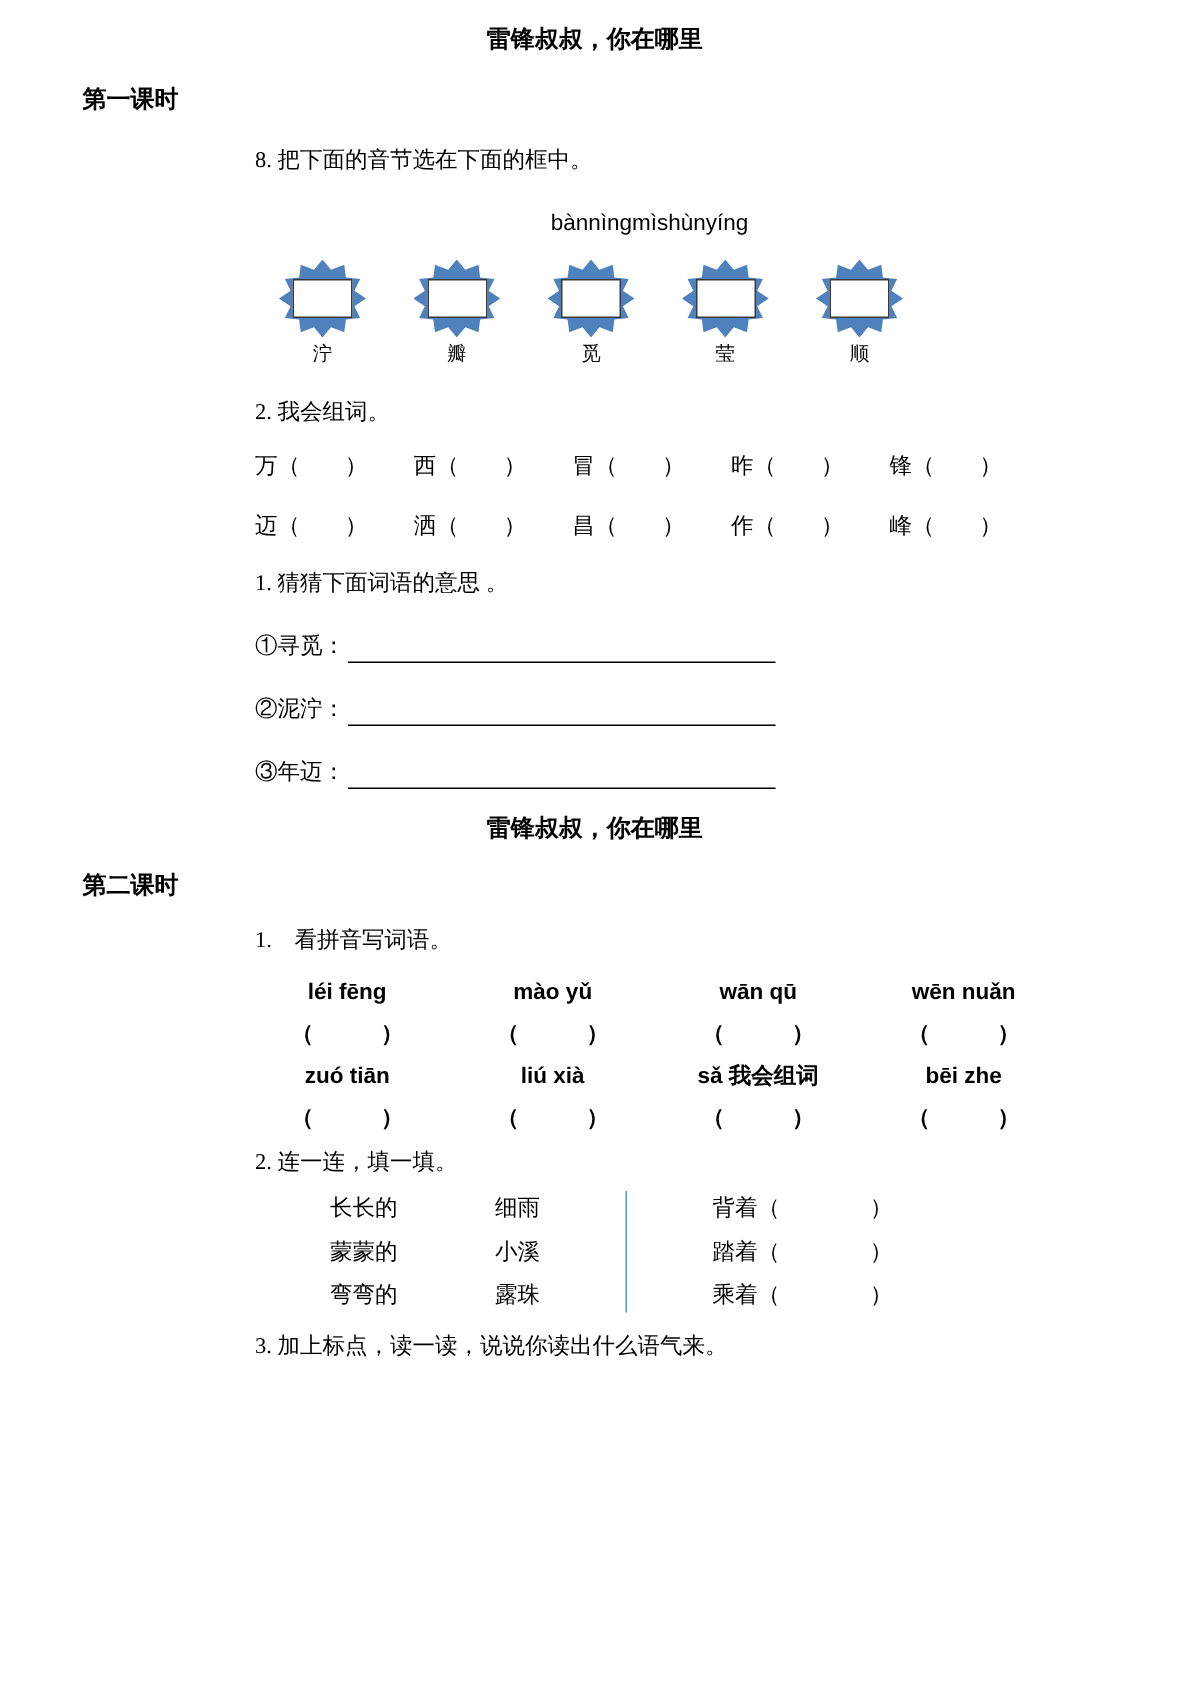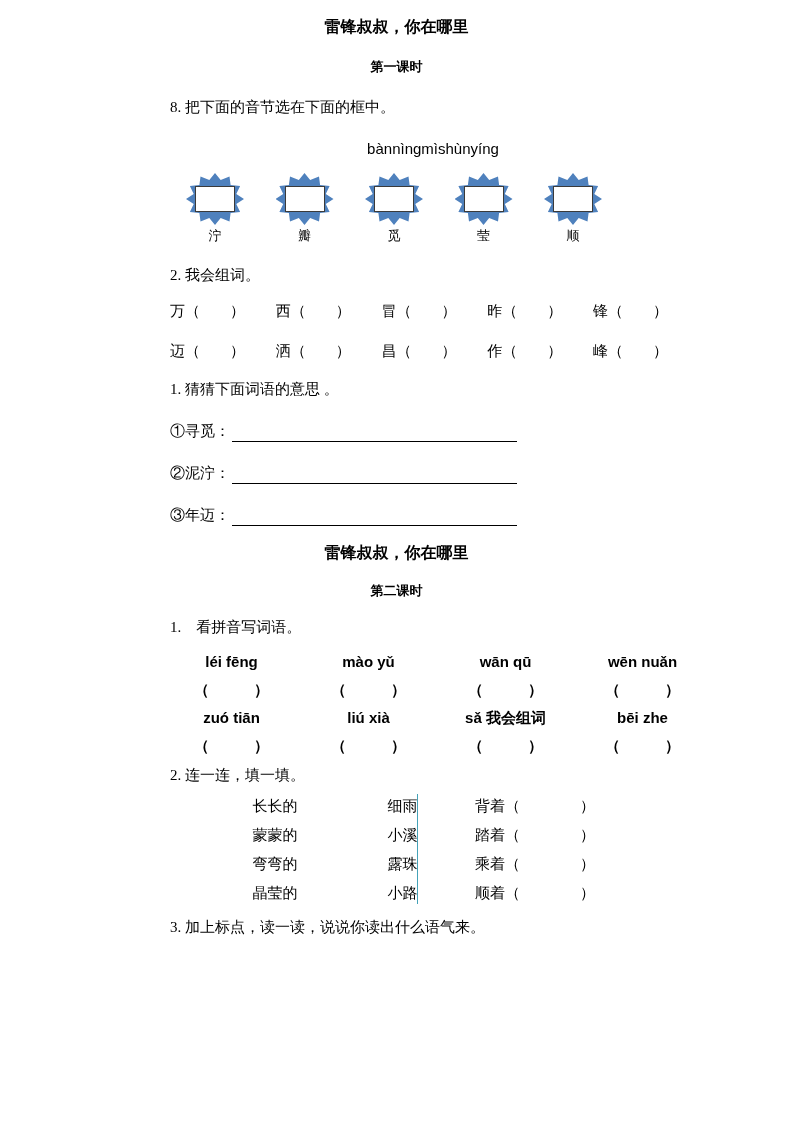--- a/index.html
+++ b/index.html
@@ -3,21 +3,21 @@
 <meta charset="utf-8">
 <style>
   * { margin:0; padding:0; box-sizing:border-box; }
   html,body { background:#ffffff; }
   .page {
     width:683px; height:1122px; margin:16px auto; background:#fff;
     font-family:"Liberation Serif","DejaVu Serif",serif;
     color:#000; font-size:15px; position:relative; overflow:hidden;
   }
   .h-title { text-align:center; font-weight:bold; font-size:16px; line-height:22px; }
-  .h-sub   { text-align:center; font-weight:bold; font-size:13px; line-height:22px; margin-top:18px; }
+  .h-sub   { text-align:left; font-weight:bold; font-size:16px; line-height:22px; margin-top:18px; }
   .t2 { margin-top:16px; }
   .sub2 { margin-top:16px; }
 
   .q-label { margin-left:115px; font-size:15px; line-height:22px; }
   .q1   { margin-top:18px; }
   .q2g  { margin-top:20px; }
   .q3   { margin-top:16px; }
   .s2q1 { margin-top:14px; }
   .s2q2 { margin-top:8px; }
   .s2q3 { margin-top:8px; }
@@ -63,21 +63,21 @@
   }
   .py-cell { flex:1 1 0; text-align:center;font-weight:bold; }
   .py-grid.paren { margin-top:8px; font-family:"Liberation Serif","DejaVu Serif",serif; }
   .py-grid.row2 { margin-top:8px; }
 
   .match-block { position:relative; margin:6px 0 0 165px; width:430px; }
   .v-divider {
     position:absolute; left:197px; top:2px; bottom:4px; width:1px;
     background:var(--divider, #44a2b8);
   }
-  .match-row { display:flex; align-items:center; height:29px; line-height:29px;text-align:center; }
+  .match-row { display:flex; align-items:center; height:29px; line-height:29px; }
   .m-left  { width:110px; }
   .m-mid   { width:145px; }
   .m-right { flex:none; }
 
   .footer {
     margin-top:48px; text-align:center;
     font-family:"Liberation Sans","DejaVu Sans",sans-serif;
     font-size:17px; color:var(--footer-grey, #8c8c8c);
   }
 </style>
@@ -203,23 +203,18 @@
     <div class="match-row">
       <span class="m-left">蒙蒙的</span>
       <span class="m-mid">小溪</span>
       <span class="m-right">踏着（　　　　）</span>
     </div>
     <div class="match-row">
       <span class="m-left">弯弯的</span>
       <span class="m-mid">露珠</span>
       <span class="m-right">乘着（　　　　）</span>
     </div>
-    <div class="match-row">
-      <span class="m-left">晶莹的</span>
-      <span class="m-mid">小路</span>
-      <span class="m-right">顺着（　　　　）</span>
-    </div>
   </div>
 
   <div class="q-label s2q3">3. 加上标点，读一读，说说你读出什么语气来。</div>
 
 
 </div>
 
 </body></html>

